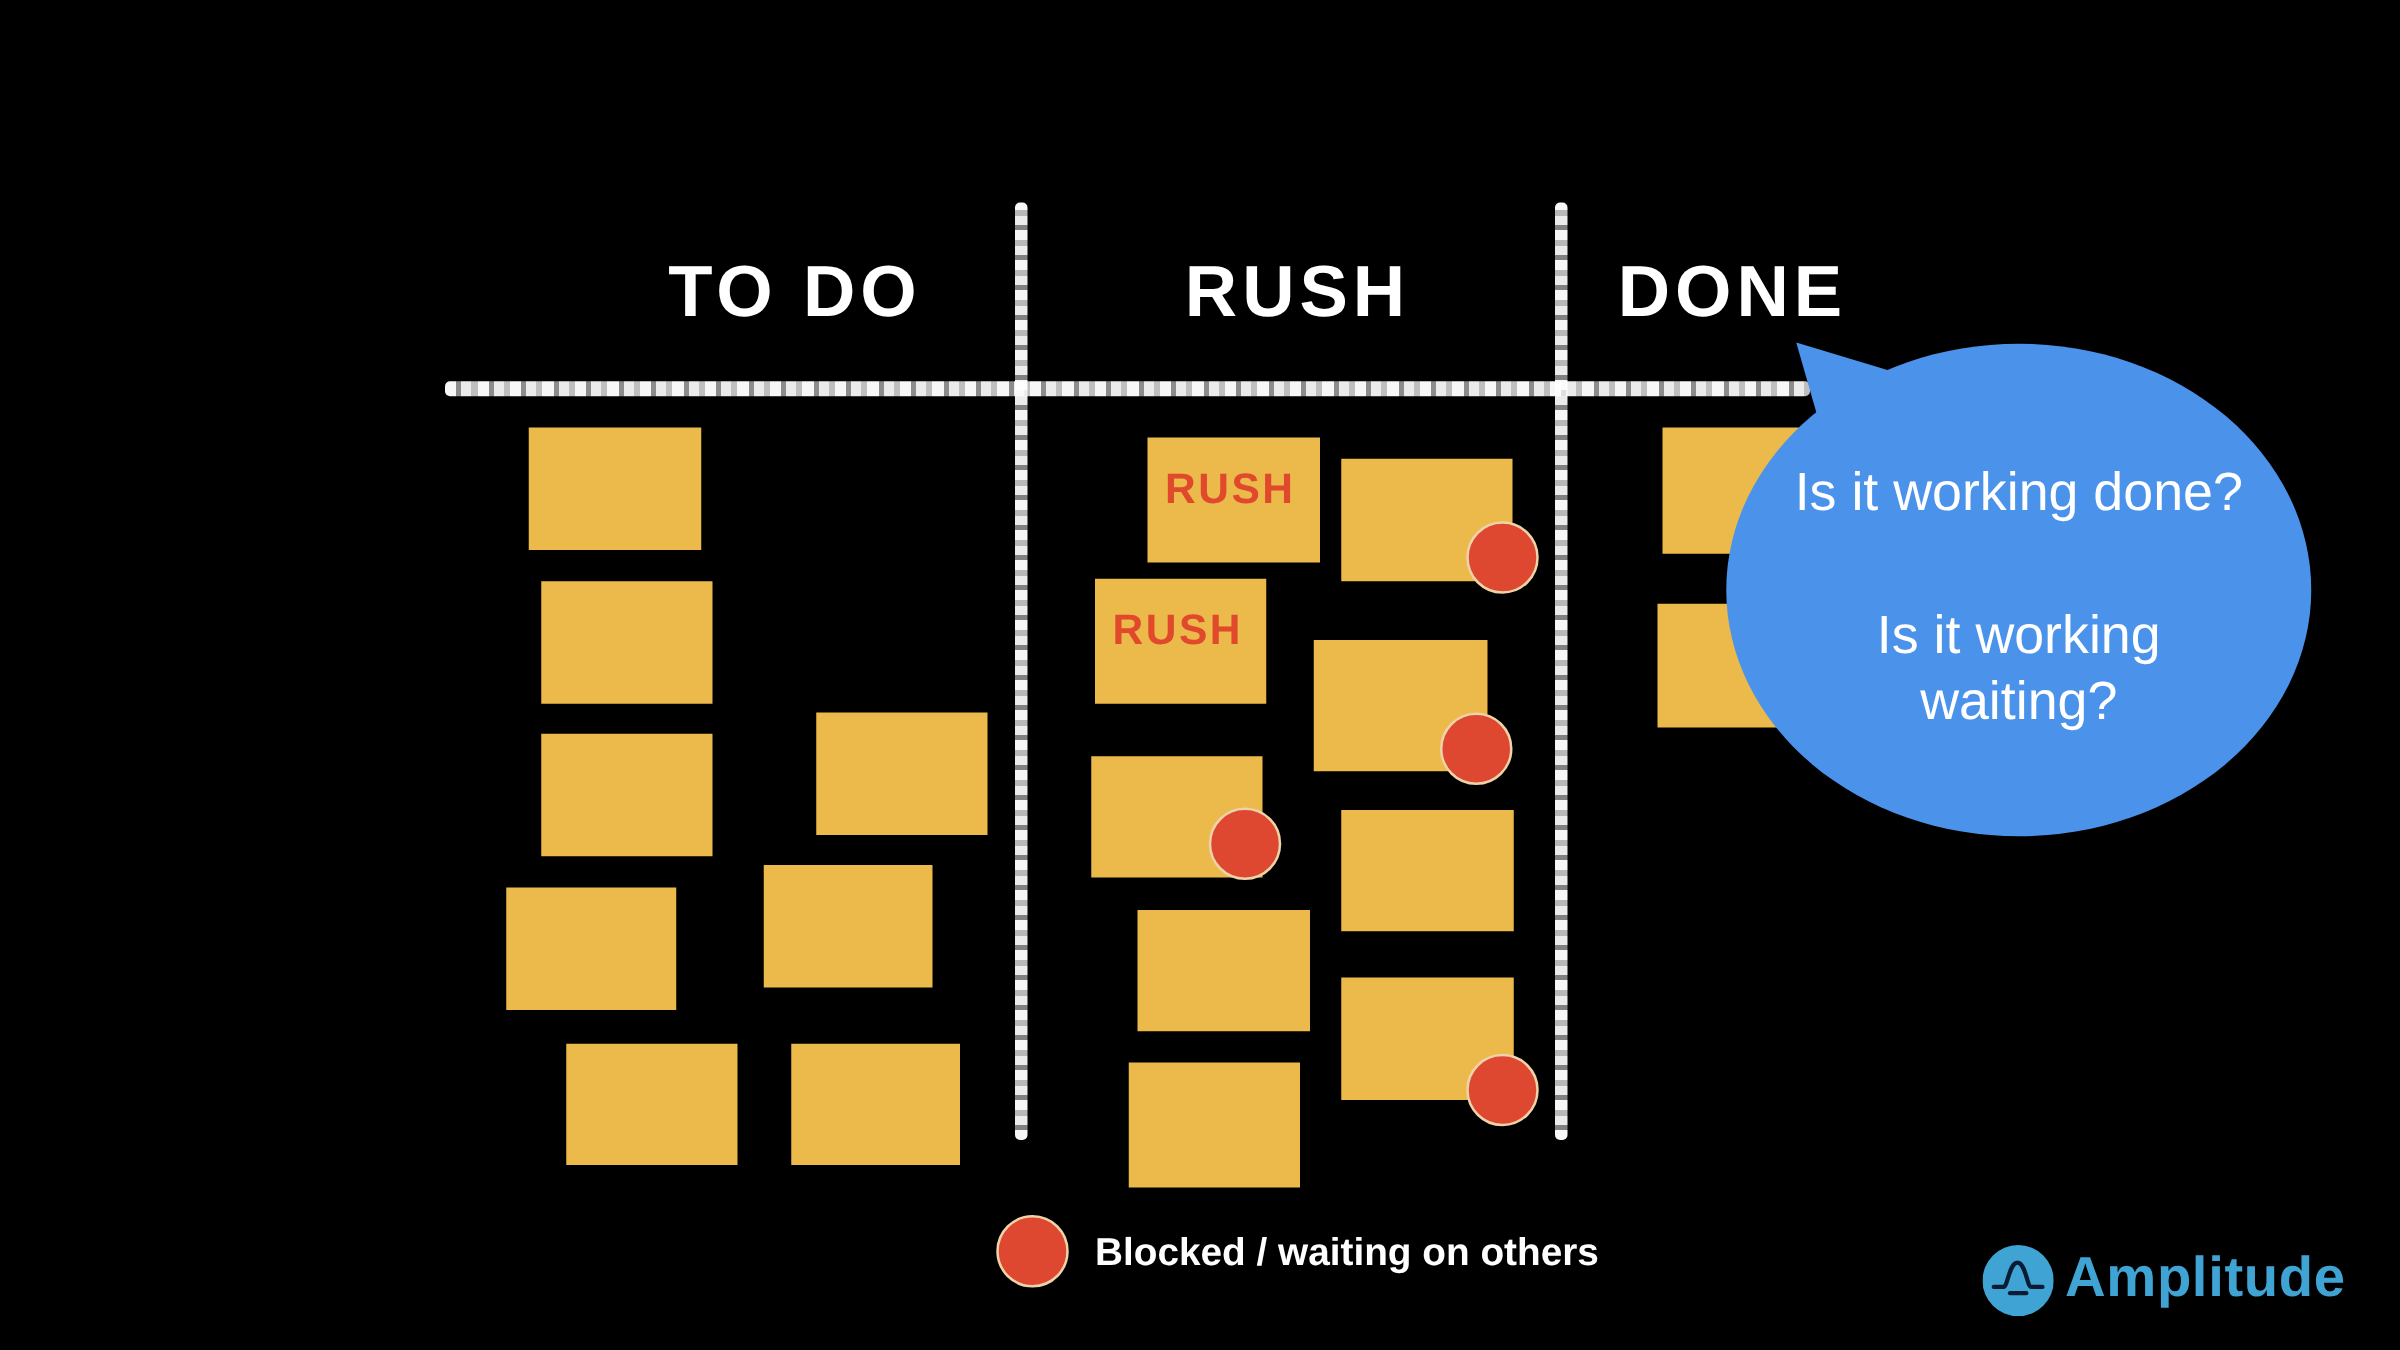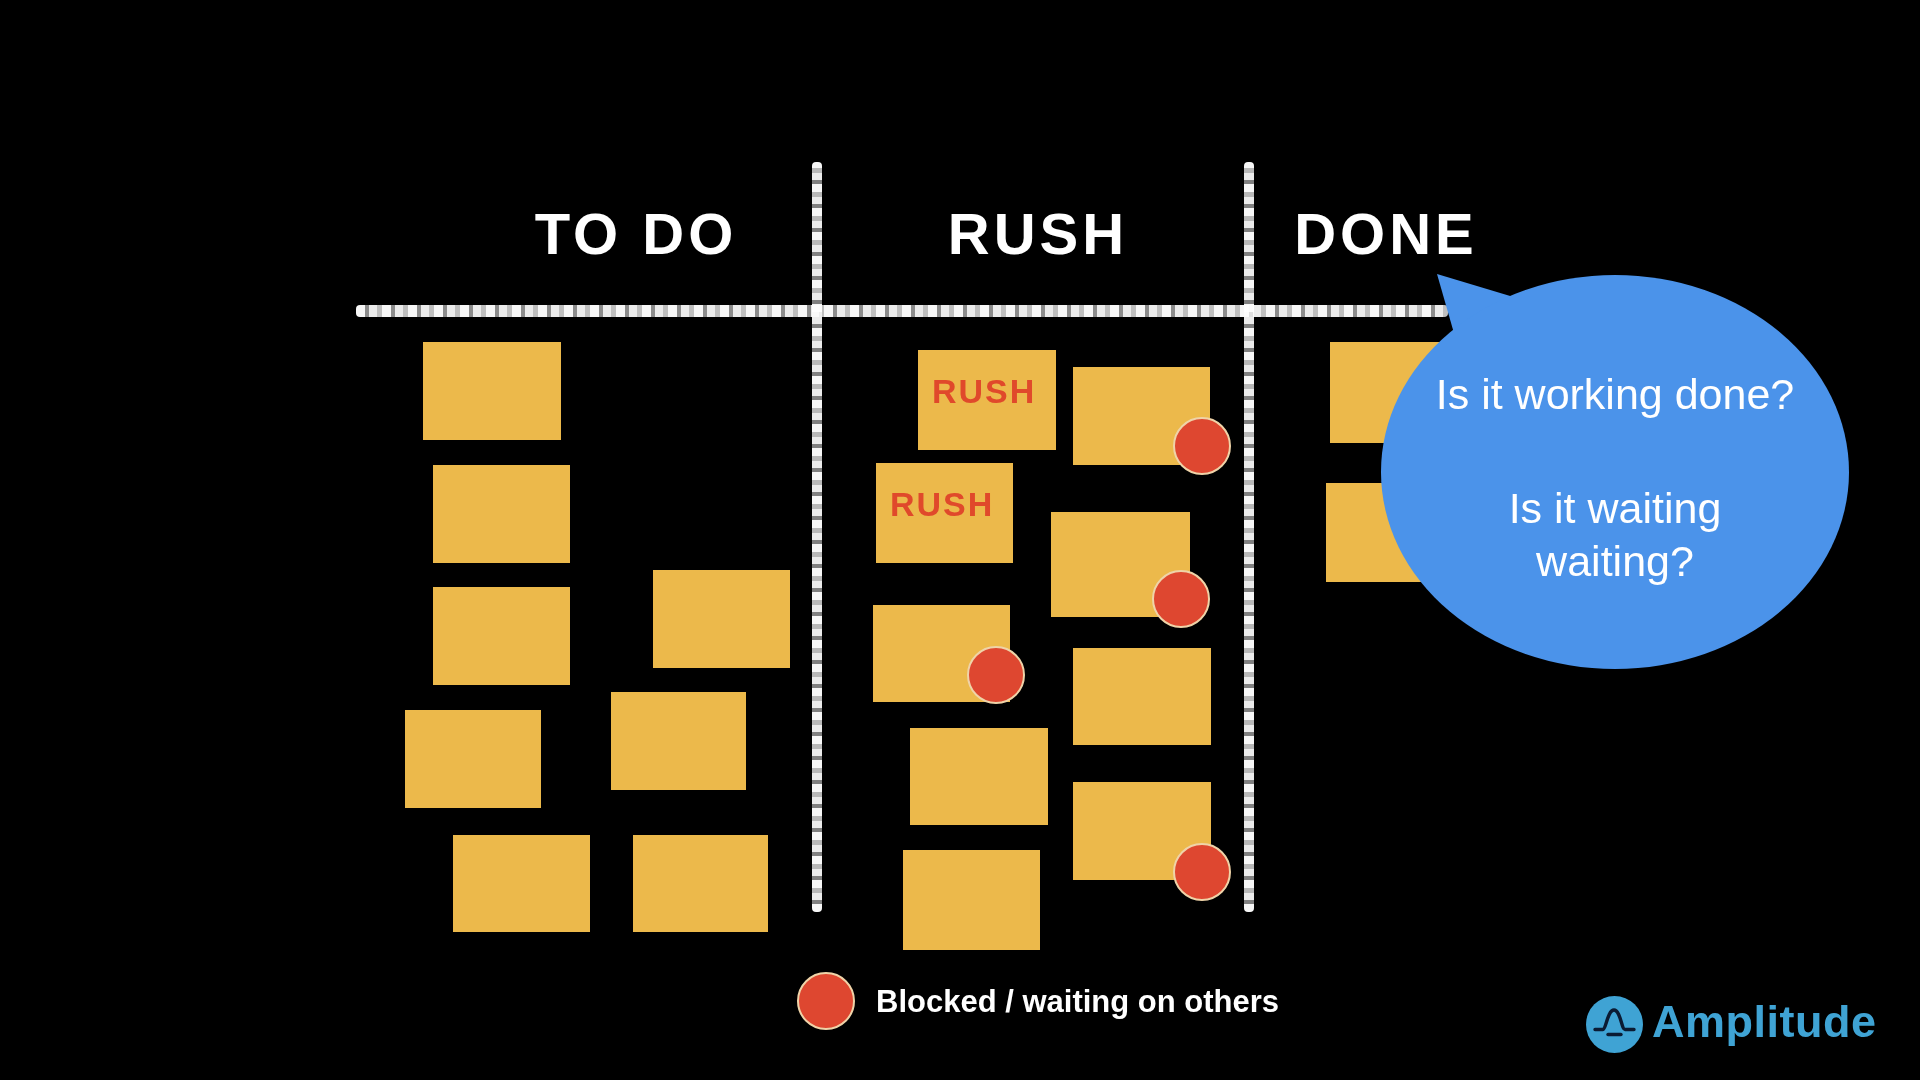--- a/index.html
+++ b/index.html
@@ -108,21 +108,21 @@
       <div class="note" style="left: 1308px; top: 483px; width: 136px; height: 99px;"></div>
     </div>
 
   <svg class="bubble-svg" viewBox="1350 245 500 440" xmlns="http://www.w3.org/2000/svg">
     <path id="bubble-tail" d="M 1419 274 L 1545 312 L 1448 375 Z" fill="#4B93EA"></path>
     <ellipse id="bubble-body" cx="1597" cy="472" rx="234" ry="197" fill="#4B93EA"></ellipse>
   </svg>
   <div class="bubble-text">
     <div class="l1">Is it working done?</div>
     <div class="sp"></div>
-    <div>Is it waiting</div>
+    <div>Is it working</div>
     <div>waiting?</div>
   </div>
 
   <div class="legend-dot"></div>
   <div class="legend-label">Blocked / waiting on others</div>
 
   <div class="brand">
     <svg width="57" height="57" viewBox="0 0 57 57">
       <circle id="brand-circle" cx="28.5" cy="28.5" r="28.5" fill="#3FA3D4"></circle>
       <path d="M 9 33.5 H 17 C 20 33.5 21.5 14 28 14 C 34.5 14 35.5 33.5 39 33.5 H 48" fill="none" stroke="#0B1B33" stroke-width="3.4" stroke-linecap="round"></path>

